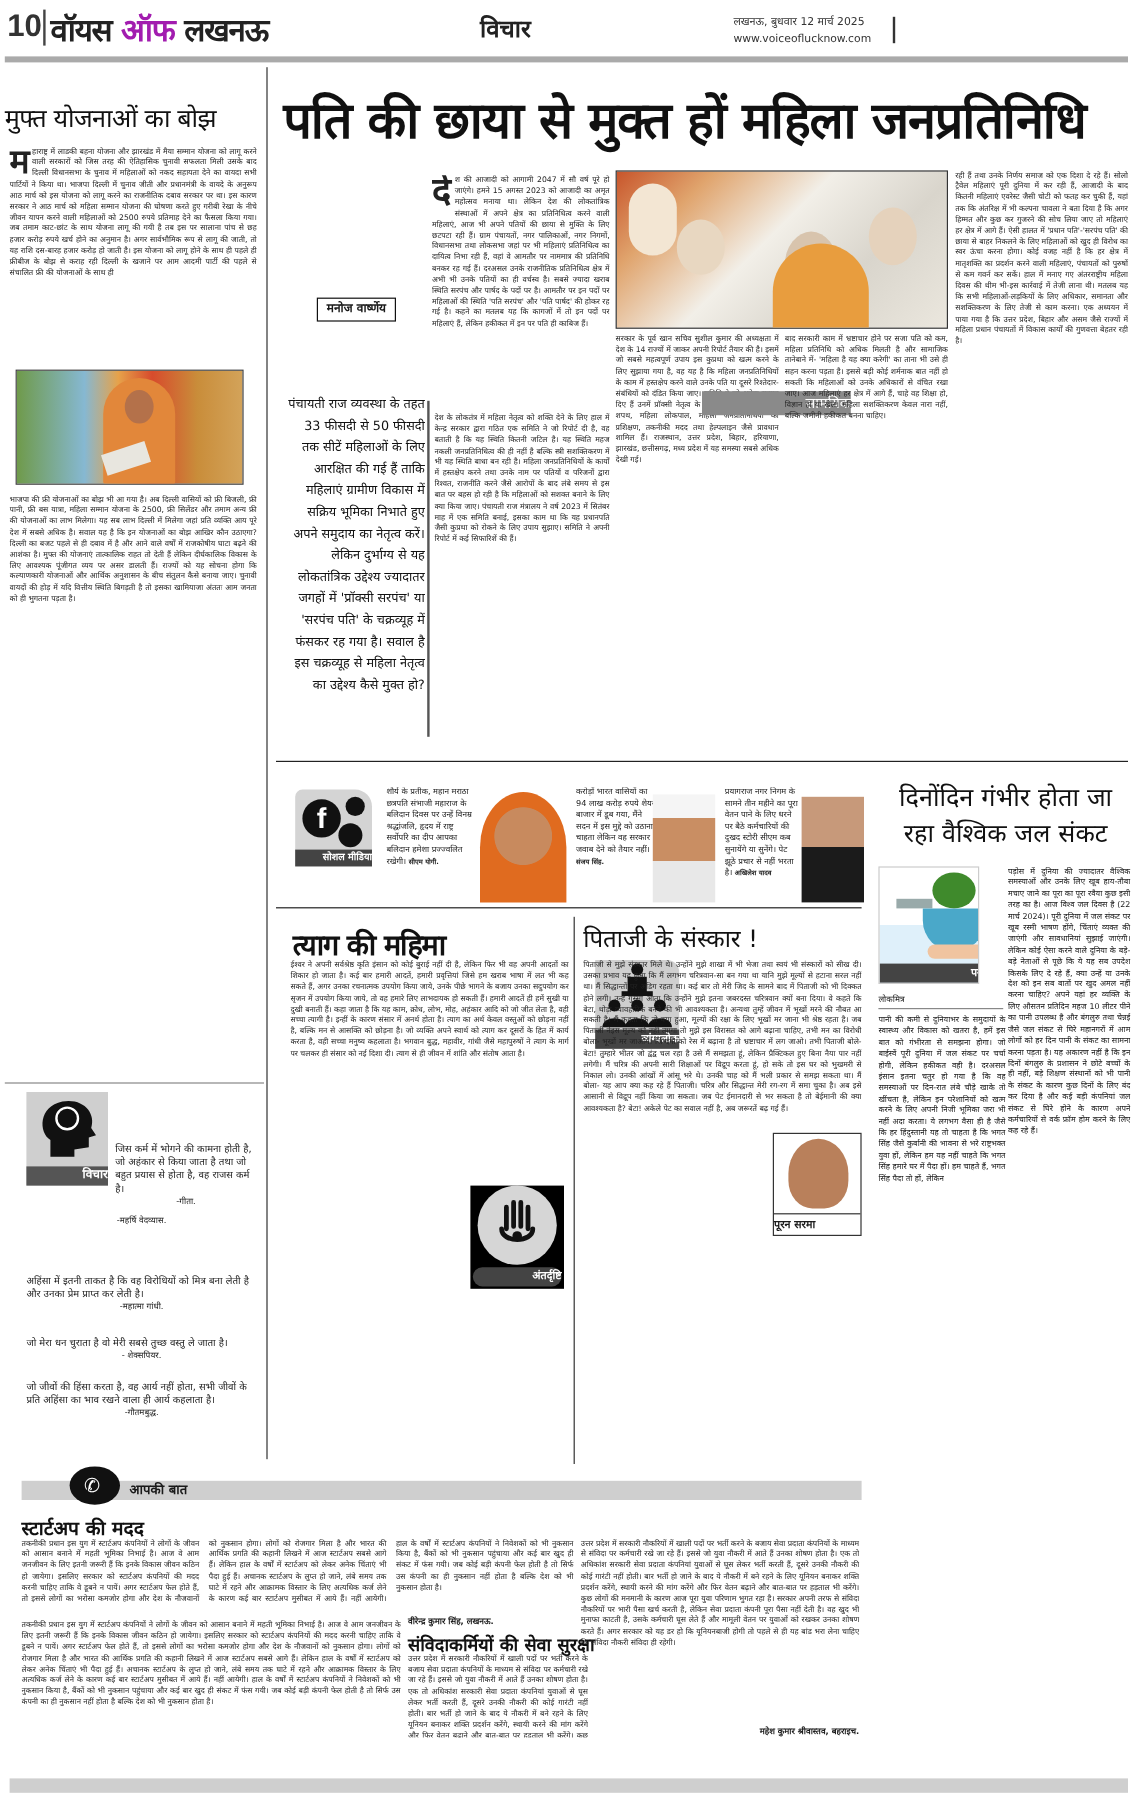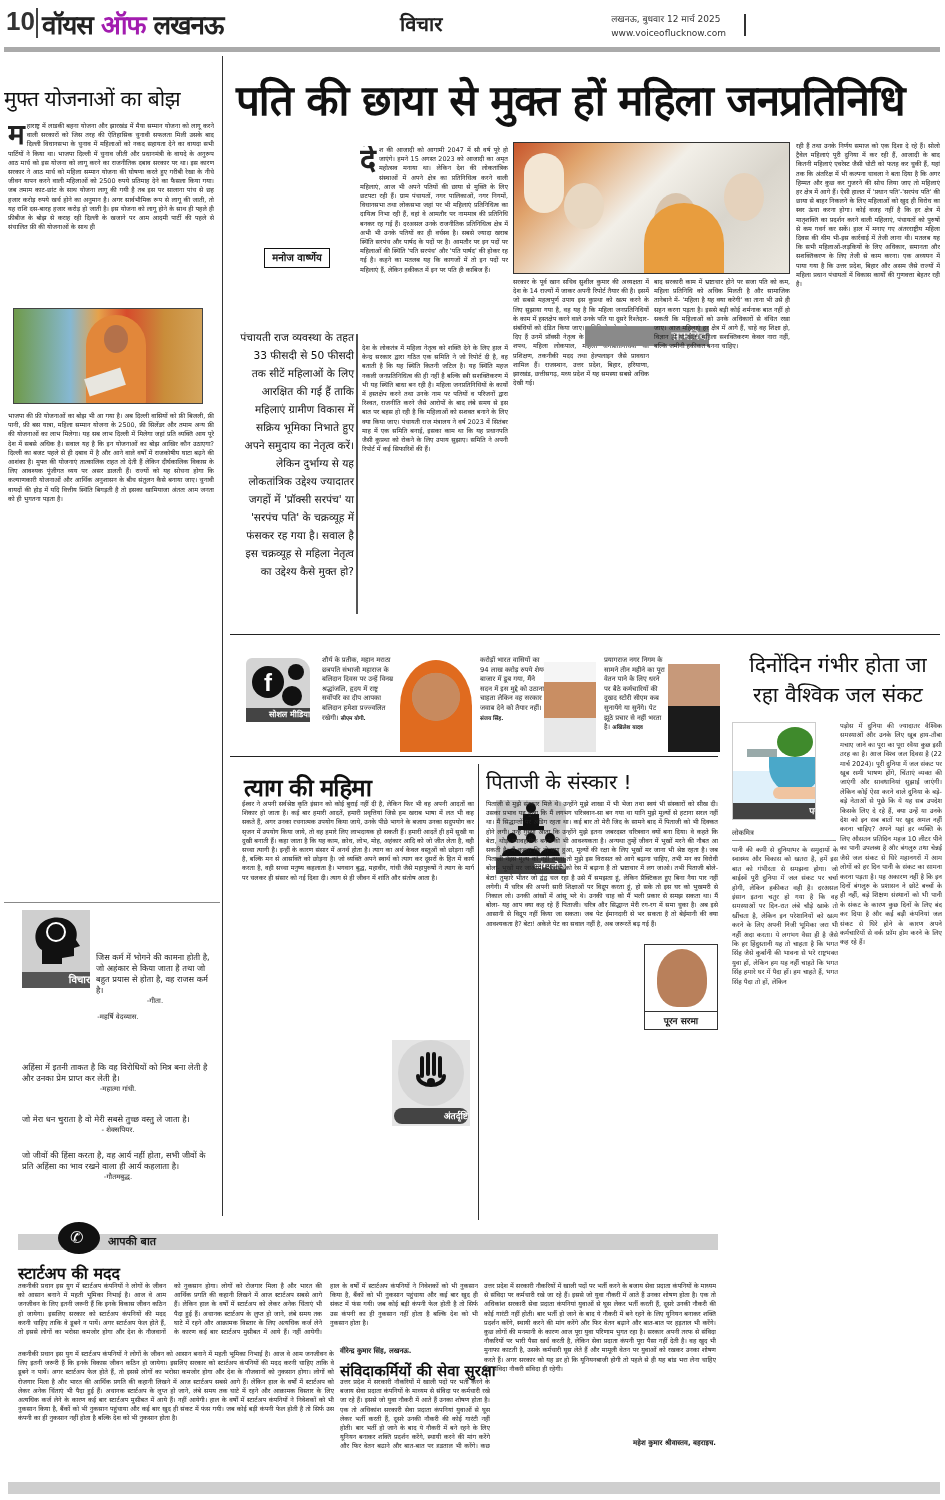--- a/index.html
+++ b/index.html
@@ -132,21 +132,21 @@
   <div style="position:absolute;left:40px;top:64px;width:56px;height:12px;border-radius:6px;background:#f0c4a0"></div>
   <div class="box-label" style="position:absolute;bottom:0;left:0;width:104px;height:16px;font-size:9px;line-height:16px;background:#444">पर्यावरण</div>
 </div>
 <div class="abs" style="left:732px;top:828px;font-size:7px">लोकमित्र</div>
 <div class="abs sep" style="left:732px;top:840px;width:104px"></div>
 <div class="abs txt" style="left:732px;top:846px;width:106px;height:600px;font-size:6.6px;line-height:9.4px">पानी की कमी से दुनियाभर के समुदायों के स्वास्थ्य और विकास को खतरा है, हमें इस बात को गंभीरता से समझना होगा। जो बाईस्वें पूरी दुनिया में जल संकट पर चर्चा होगी, लेकिन हकीकत वही है। दरअसल इंसान इतना चतुर हो गया है कि वह समस्याओं पर दिन-रात लंबे चौड़े खाके तो खींचता है, लेकिन इन परेशानियों को खत्म करने के लिए अपनी निजी भूमिका जरा भी नहीं अदा करता। ये लगभग वैसा ही है जैसे कि हर हिंदुस्तानी यह तो चाहता है कि भगत सिंह जैसे कुर्बानी की भावना से भरे राष्ट्रभक्त युवा हों, लेकिन हम यह नहीं चाहते कि भगत सिंह हमारे घर में पैदा हों। हम चाहते हैं, भगत सिंह पैदा तो हों, लेकिन</div>
 <div class="abs txt" style="left:840px;top:722px;width:102px;height:724px;font-size:6.6px;line-height:9.4px">पड़ोस में दुनिया की ज्यादातर वैश्विक समस्याओं और उनके लिए खूब हाय-तौबा मचाए जाने का पूरा का पूरा रवैया कुछ इसी तरह का है। आज विश्व जल दिवस है (22 मार्च 2024)। पूरी दुनिया में जल संकट पर खूब रस्मी भाषण होंगे, चिंताएं व्यक्त की जाएंगी और सावधानियां सुझाई जाएंगी। लेकिन कोई ऐसा करने वाले दुनिया के बड़े-बड़े नेताओं से पूछे कि ये यह सब उपदेश किसके लिए दे रहे हैं, क्या उन्हें या उनके देश को इन सब बातों पर खुद अमल नहीं करना चाहिए? अपने यहां हर व्यक्ति के लिए औसतन प्रतिदिन महज 10 लीटर पीने का पानी उपलब्ध है और बंगलुरु तथा चेन्नई जैसे जल संकट से घिरे महानगरों में आम लोगों को हर दिन पानी के संकट का सामना करना पड़ता है। यह अकारण नहीं है कि इन दिनों बंगलुरु के प्रशासन ने छोटे बच्चों के ही नहीं, बड़े शिक्षण संस्थानों को भी पानी के संकट के कारण कुछ दिनों के लिए बंद कर दिया है और कई बड़ी कंपनियां जल संकट से घिरे होने के कारण अपने कर्मचारियों से वर्क फ्रॉम होम करने के लिए कह रहे हैं।</div>
 
 <h2 class="abs" style="left:244px;top:770px;font-size:24px;letter-spacing:-1px">त्याग की महिमा</h2>
 <div class="abs txt" style="left:242px;top:800px;width:232px;height:416px">ईश्वर ने अपनी सर्वश्रेष्ठ कृति इंसान को कोई बुराई नहीं दी है, लेकिन फिर भी वह अपनी आदतों का शिकार हो जाता है। कई बार हमारी आदतें, हमारी प्रवृत्तियां जिसे हम खराब भाषा में लत भी कह सकते हैं, अगर उनका रचनात्मक उपयोग किया जाये, उनके पीछे भागने के बजाय उनका सदुपयोग कर सृजन में उपयोग किया जाये, तो वह हमारे लिए लाभदायक हो सकती हैं। हमारी आदतें ही हमें सुखी या दुखी बनाती हैं। कहा जाता है कि यह काम, क्रोध, लोभ, मोह, अहंकार आदि को जो जीत लेता है, वही सच्चा त्यागी है। इन्हीं के कारण संसार में अनर्थ होता है। त्याग का अर्थ केवल वस्तुओं को छोड़ना नहीं है, बल्कि मन से आसक्ति को छोड़ना है। जो व्यक्ति अपने स्वार्थ को त्याग कर दूसरों के हित में कार्य करता है, वही सच्चा मनुष्य कहलाता है। भगवान बुद्ध, महावीर, गांधी जैसे महापुरुषों ने त्याग के मार्ग पर चलकर ही संसार को नई दिशा दी। त्याग से ही जीवन में शांति और संतोष आता है।</div>
-<div class="abs" style="left:392px;top:1040px;width:78px;height:86px;background:#e5e5e5">
+<div class="abs" style="left:392px;top:988px;width:78px;height:86px;background:#000000">
   <div style="position:absolute;left:6px;top:0;width:66px;height:66px;border-radius:50%;background:#d6d6d6">
     <svg width="66" height="66" viewBox="0 0 66 66">
         <path d="M24 18v18M30 14v20M36 14v20M42 18v18M20 36c0 12 26 12 26 0" stroke="#111" stroke-width="4" fill="none" stroke-linecap="round"></path>
         <circle cx="33" cy="42" r="4" fill="#111"></circle>
       </svg>
   </div>
   <div class="box-label" style="position:absolute;left:2px;top:68px;width:74px;height:16px;border-radius:8px;font-size:9px;line-height:16px;background:#444">अंतर्दृष्टि</div>
 </div>
 
 <div class="abs vline" style="left:478px;top:764px;height:456px"></div>
@@ -159,21 +159,21 @@
       <circle cx="16" cy="38" r="5" fill="#111"></circle>
       <circle cx="35" cy="38" r="5" fill="#111"></circle>
       <circle cx="54" cy="38" r="5" fill="#111"></circle>
       <path d="M6 56c0-10 20-10 20 0zM25 56c0-10 20-10 20 0zM44 56c0-10 20-10 20 0z" fill="#111"></path>
     </svg>
   <div class="box-label" style="position:absolute;bottom:0;left:0;width:70px;height:16px;font-size:9px;line-height:16px;background:#444">व्यंग्यलोक</div>
 </div>
 <div class="abs txt" style="left:486px;top:800px;width:232px;height:414px;text-indent:0">पिताजी से मुझे संस्कार मिले थे। उन्होंने मुझे शाखा में भी भेजा तथा स्वयं भी संस्कारों को सीख दी। उसका प्रभाव यह हुआ कि मैं लगभग चरित्रवान-सा बन गया था यानि मुझे मूल्यों से हटाना सरल नहीं था। मैं सिद्धान्तों पर अडिग रहता था। कई बार तो मेरी जिद के सामने बाद में पिताजी को भी दिक्कत होने लगी। उन्हें गुस्सा आता कि उन्होंने मुझे इतना जबरदस्त चरित्रवान क्यों बना दिया। वे कहते कि बेटा, थोड़ा व्यावहारिक बनने की भी आवश्यकता है। अन्यथा तुम्हें जीवन में भूखों मरने की नौबत आ सकती है। मैं कहता कि तो क्या हुआ, मूल्यों की रक्षा के लिए भूखों मर जाना भी श्रेष्ठ रहता है। जब पिताजी नेइस मूल्य को नहीं त्यागा तो मुझे इस विरासत को आगे बढ़ाना चाहिए, तभी मन का विरोधी बोला- भूखों मर जाओगे। जिन्दगी को रेस में बढ़ाना है तो भ्रष्टाचार में लग जाओ। तभी पिताजी बोले-बेटा! तुम्हारे भीतर जो द्वंद्व चल रहा है उसे मैं समझता हूं, लेकिन प्रैक्टिकल हुए बिना नैया पार नहीं लगेगी। मैं चरित्र की अपनी सारी शिक्षाओं पर विद्रूप करता हूं, हो सके तो इस घर को भुखमरी से निकाल लो। उनकी आंखों में आंसू भरे थे। उनकी चाह को मैं भली प्रकार से समझ सकता था। मैं बोला- यह आप क्या कह रहे हैं पिताजी। चरित्र और सिद्धान्त मेरी रग-रग में समा चुका है। अब इसे आसानी से विद्रूप नहीं किया जा सकता। जब पेट ईमानदारी से भर सकता है तो बेईमानी की क्या आवश्यकता है? बेटा! अकेले पेट का सवाल नहीं है, अब जरूरतें बढ़ गई हैं।</div>
 <div class="abs" style="left:644px;top:944px;width:74px;height:86px;border:1px solid #333;background:#fff">
   <div style="position:absolute;left:12px;top:4px;width:50px;height:58px;border-radius:50% 50% 40% 40%;background:#b9805b"></div>
-  <div style="position:absolute;bottom:0;left:0;width:72px;height:18px;font-size:9px;line-height:18px;text-align:center;font-weight:bold;border-top:1px solid #333">पूरन सरमा</div>
+  <div style="position:absolute;bottom:0;left:0;width:72px;height:18px;font-size:9px;line-height:18px;text-align:left;font-weight:bold;border-top:1px solid #333">पूरन सरमा</div>
 </div>
 
 <div class="abs" style="left:18px;top:1234px;width:700px;height:16px;background:#cfcfcf"></div>
 <div class="abs" style="left:58px;top:1222px;width:42px;height:32px;border-radius:50%;background:#111">
   <span style="position:absolute;left:12px;top:6px;color:#fff;font-size:16px">✆</span>
 </div>
 <div class="abs" style="left:108px;top:1234px;font-size:11px;font-weight:bold;line-height:16px">आपकी बात</div>
 
 <h2 class="abs" style="left:18px;top:1262px;font-size:16px">स्टार्टअप की मदद</h2>
 <div class="abs txt" style="left:18px;top:1282px;width:460px;height:62px;column-count:3;column-gap:8px">

